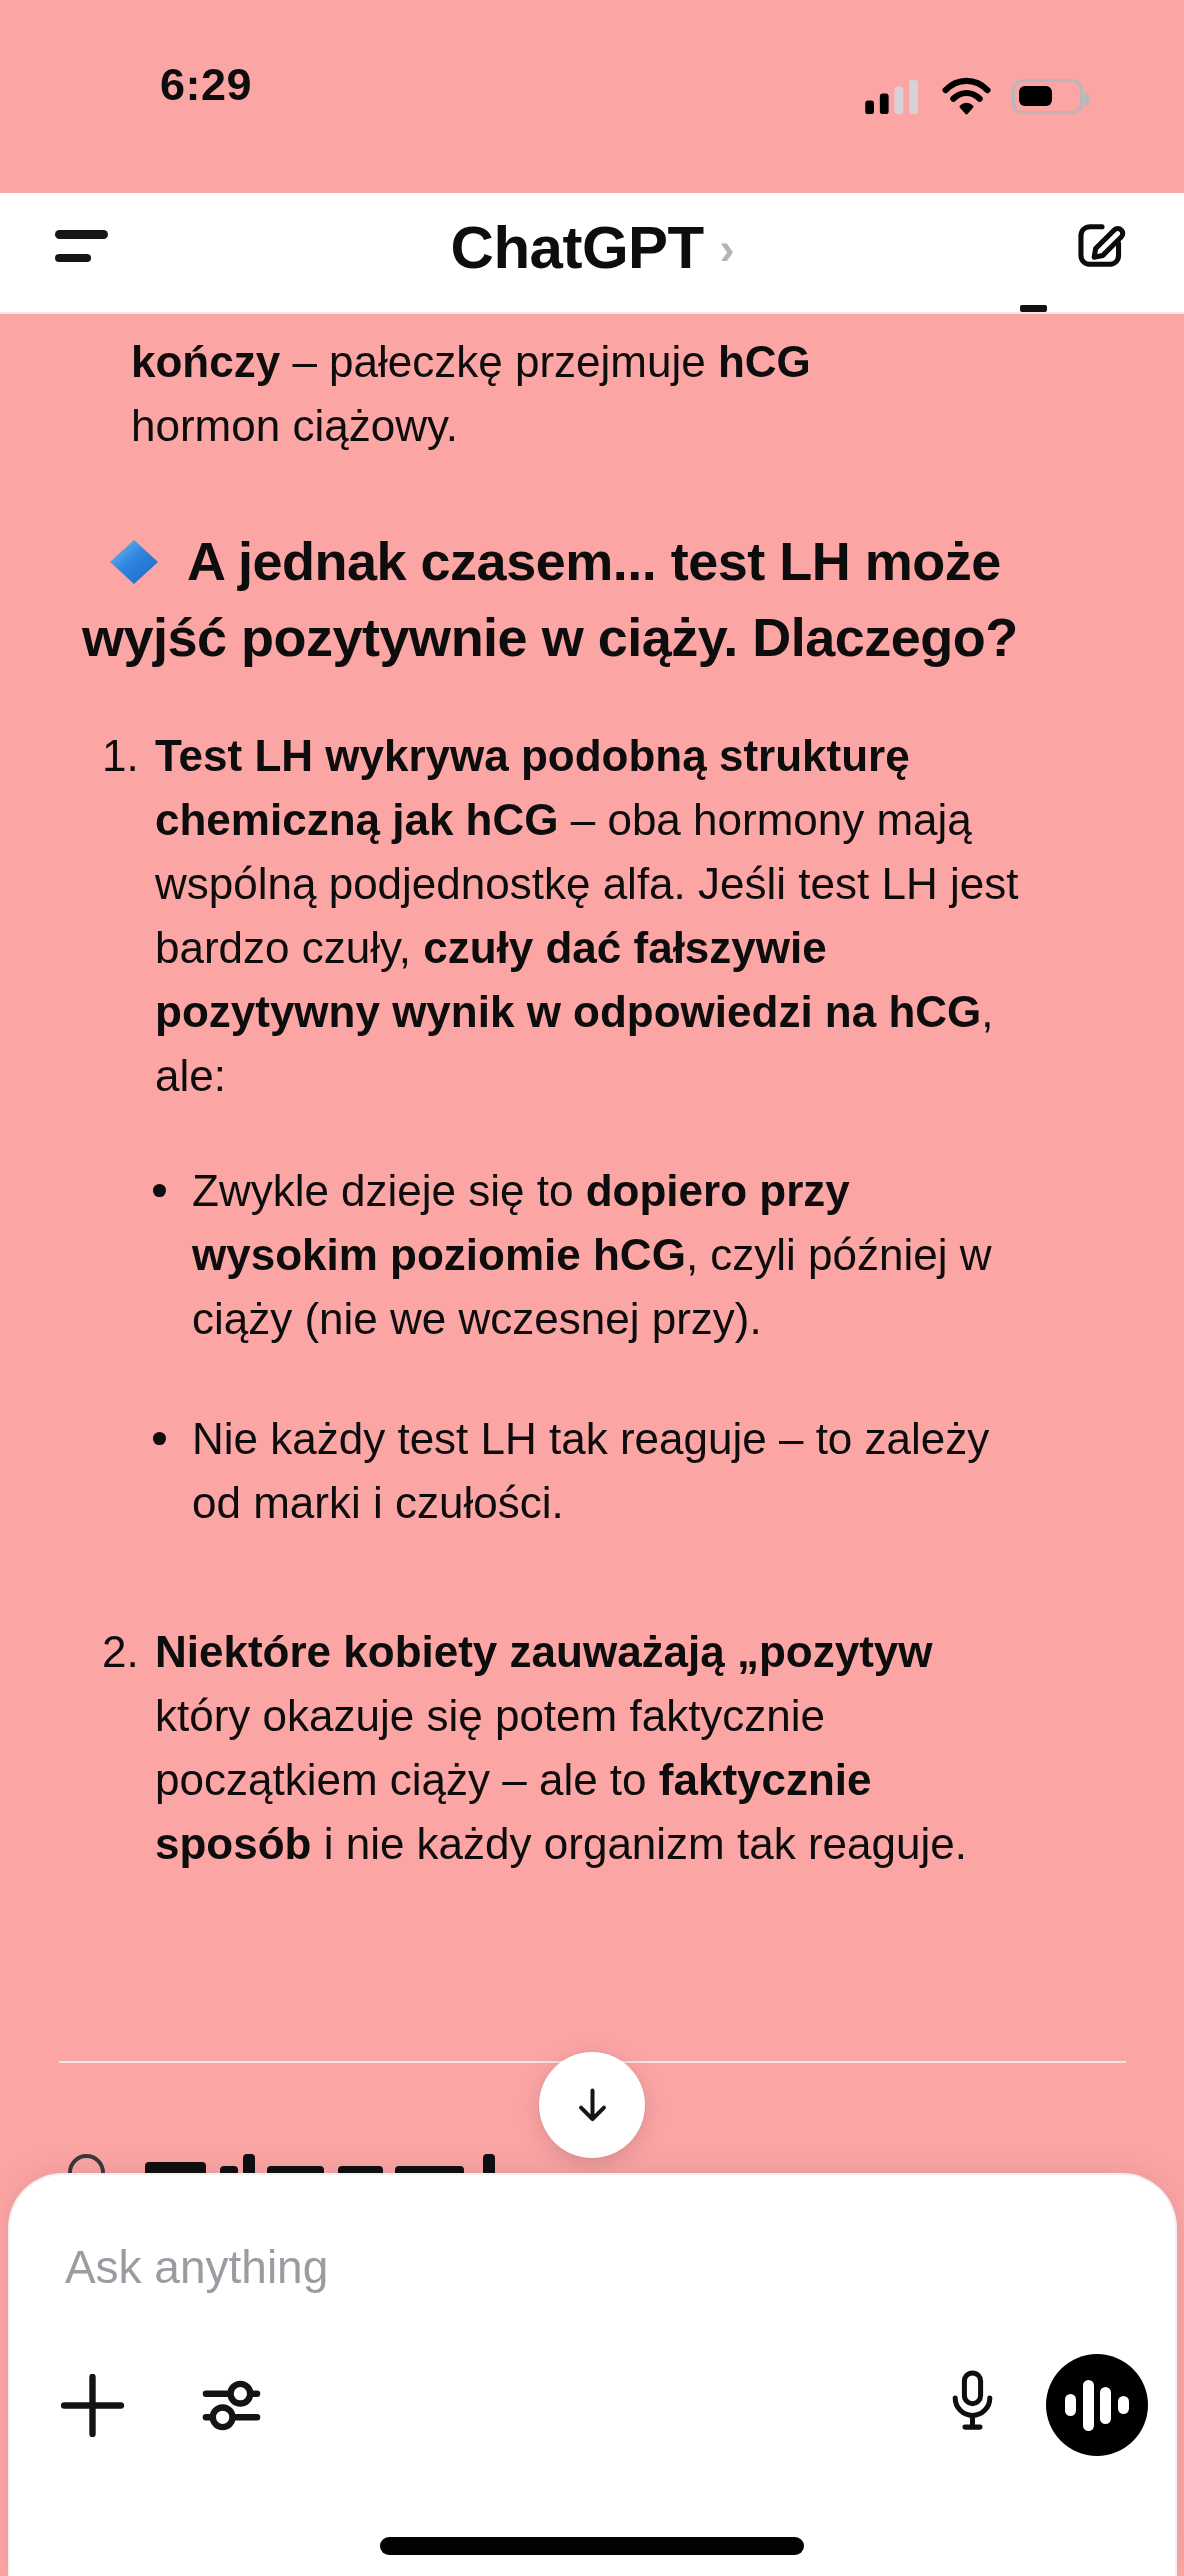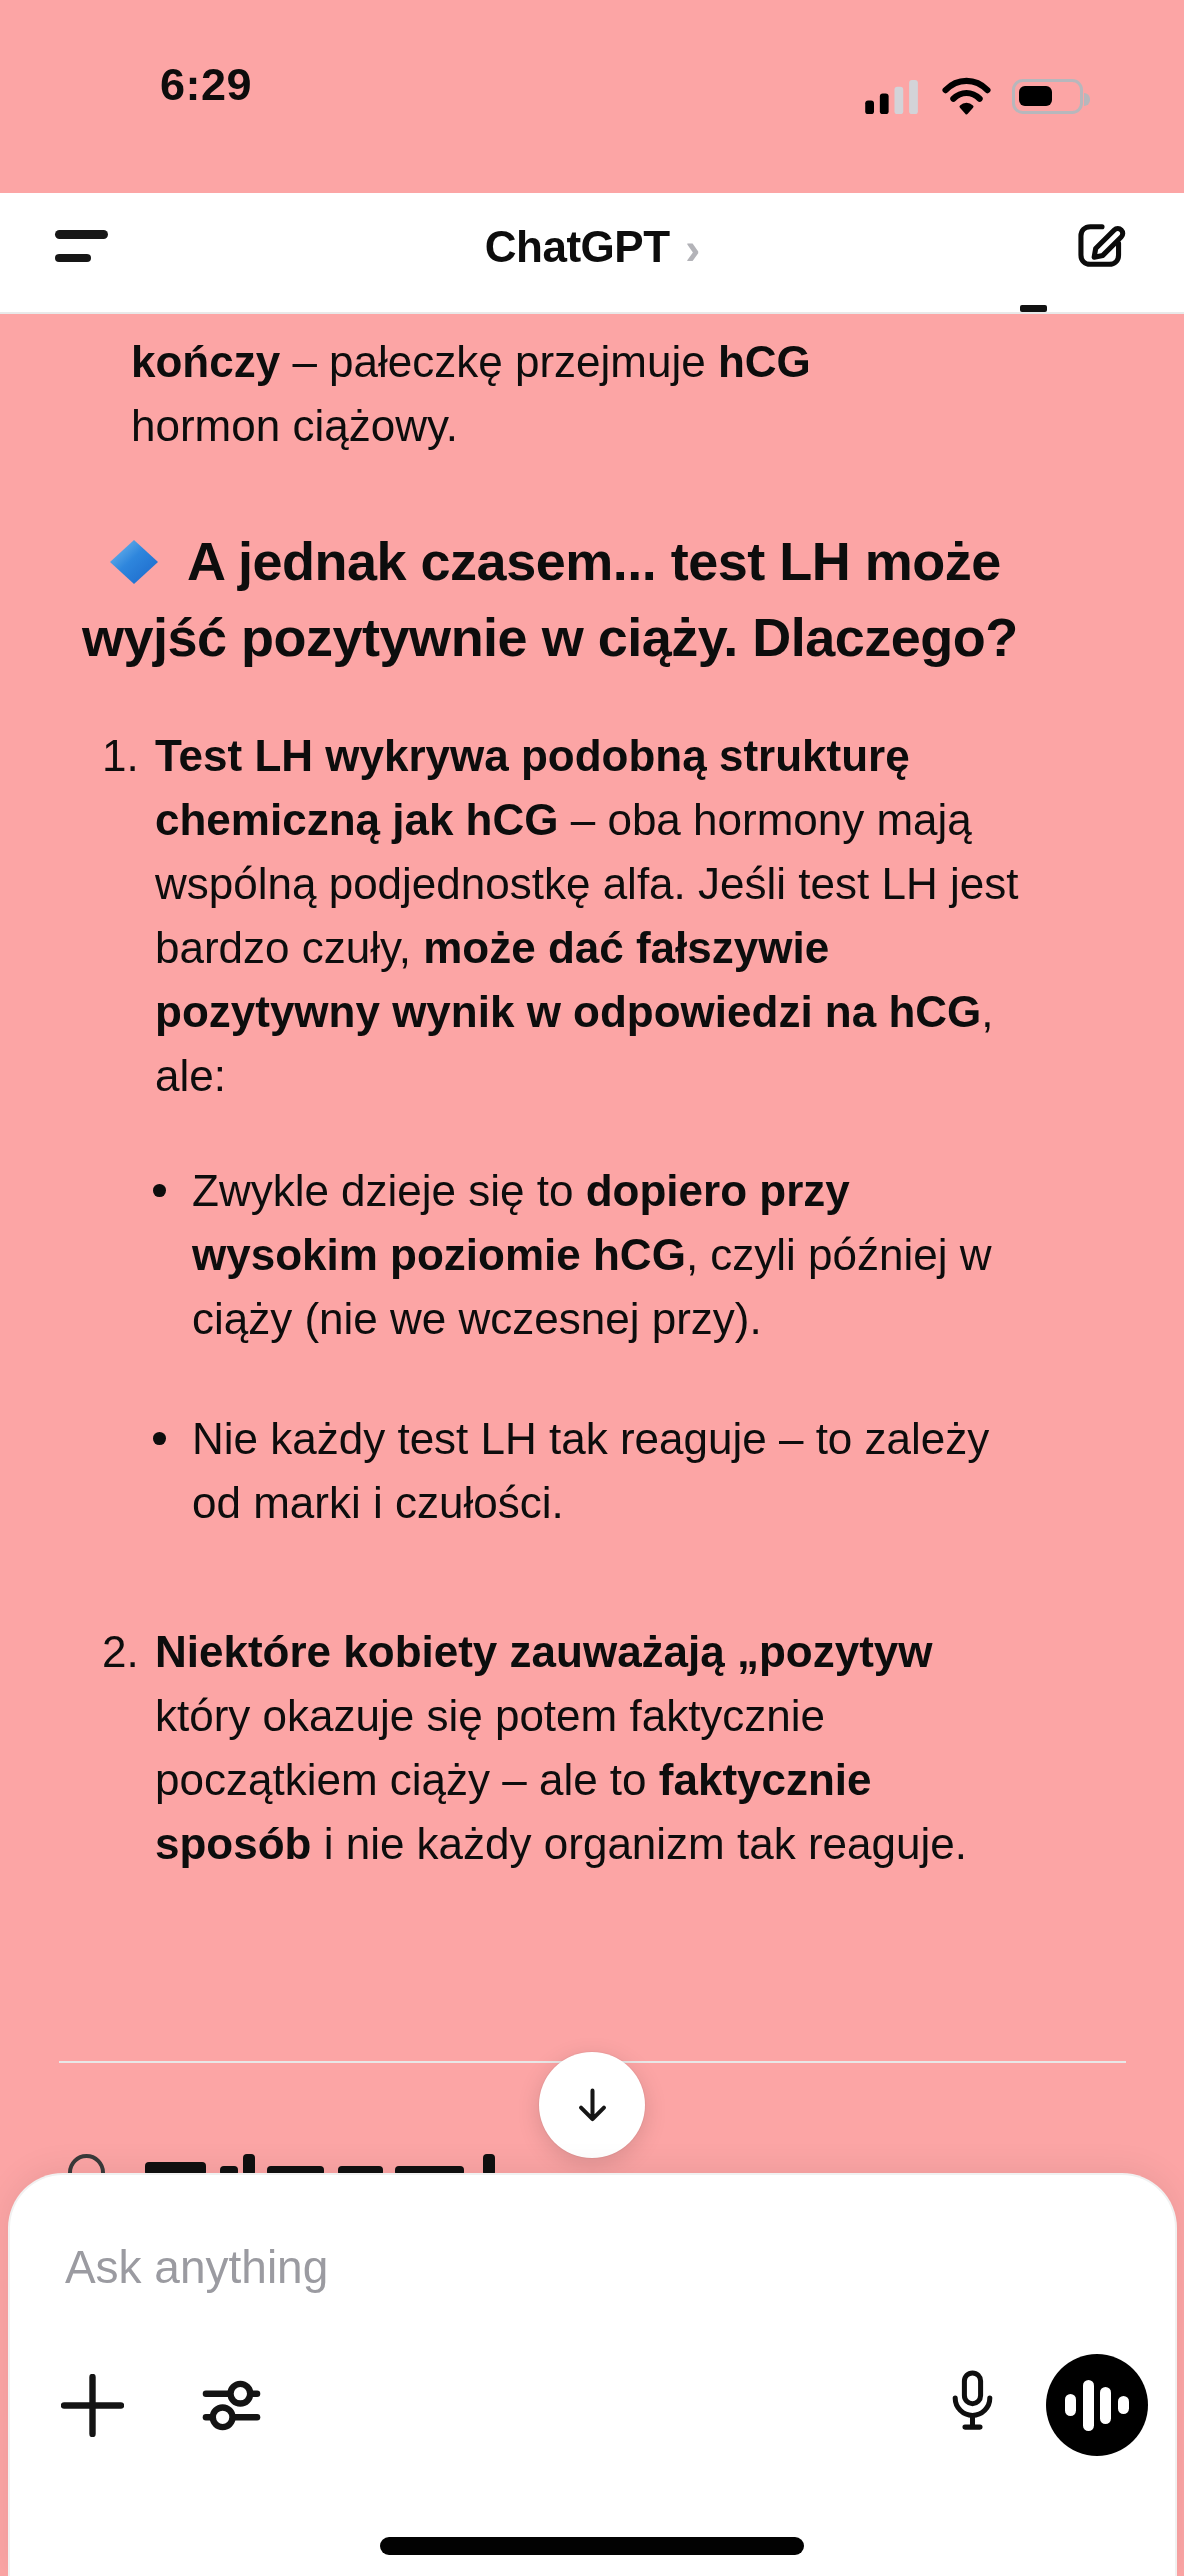--- a/index.html
+++ b/index.html
@@ -13,21 +13,21 @@
   .battery{position:relative;width:71px;height:35px;border:3.4px solid #b7b7bc;border-radius:10.8px;box-sizing:border-box;}
   .battery-fill{position:absolute;left:3.9px;top:3.9px;width:33px;height:20.6px;background:#000;border-radius:5.9px;}
   .battery-cap{position:absolute;right:-9.8px;top:10.8px;width:5.9px;height:12.8px;background:#b7b7bc;border-radius:0 5.9px 5.9px 0;}
 
   
   .header{position:absolute;top:193px;left:0;right:0;height:120px;background:#fff;}
   .menu-btn{position:absolute;left:55px;top:33px;width:59px;height:47px;cursor:pointer;}
   .menu-line1{position:absolute;left:0;top:3.9px;width:53px;height:8.8px;border-radius:4.9px;background:#161616;}
   .menu-line2{position:absolute;left:0;top:27.5px;width:36px;height:8.8px;border-radius:4.9px;background:#161616;}
   .title-wrap{position:absolute;left:0;right:0;top:19.6px;height:69px;display:flex;align-items:center;justify-content:center;gap:15.7px;cursor:pointer;}
-  .title{font-size:44px;font-weight:700;letter-spacing:-0.5px;}
+  .title{font-size:60px;font-weight:700;letter-spacing:-0.5px;}
   .title-chevron{font-size:45px;color:#b3b3b8;font-weight:700;transform:translateY(2px);}
   .compose-btn{position:absolute;right:55px;top:19.6px;width:61px;height:65px;cursor:pointer;}
   .header-divider{position:absolute;left:0;right:0;top:312px;height:2px;background:#e9e9e9;}
   .clip-top-frag{position:absolute;left:1020px;top:305px;width:26.5px;height:6.9px;background:#111;border-radius:2px;}
 
   
   .chat{position:absolute;top:312px;left:0;right:0;font-size:44px;line-height:64px;padding-left:40px;}
   .tline{white-space:nowrap;}
   .tline .b{font-weight:700;}
   .para{margin:17.7px 0 0 91px;}
@@ -128,21 +128,21 @@
       </div>
       <div class="tline">wyjść pozytywnie w ciąży. Dlaczego?</div>
     </div>
 
     <div class="list-item item-1">
       <span class="marker">1.</span>
       <div>
           <div class="tline"><span class="b">Test LH wykrywa podobną strukturę</span></div>
           <div class="tline"><span class="b">chemiczną jak hCG</span><span> – oba hormony mają</span></div>
           <div class="tline"><span>wspólną podjednostkę alfa. Jeśli test LH jest</span></div>
-          <div class="tline"><span>bardzo czuły, </span><span class="b">może dać fałszywie</span></div>
+          <div class="tline"><span>bardzo czuły, </span><span class="b">czuły dać fałszywie</span></div>
           <div class="tline"><span class="b">pozytywny wynik w odpowiedzi na hCG</span><span>,</span></div>
           <div class="tline"><span>ale:</span></div>
         </div>
       <div class="sub-bullets">
         <div class="bullet">
           <span class="bullet-dot"></span>
           <div>
               <div class="tline"><span>Zwykle dzieje się to </span><span class="b">dopiero przy</span></div>
               <div class="tline"><span class="b">wysokim poziomie hCG</span><span>, czyli później w</span></div>
               <div class="tline"><span>ciąży (nie we wczesnej przy).</span></div>

